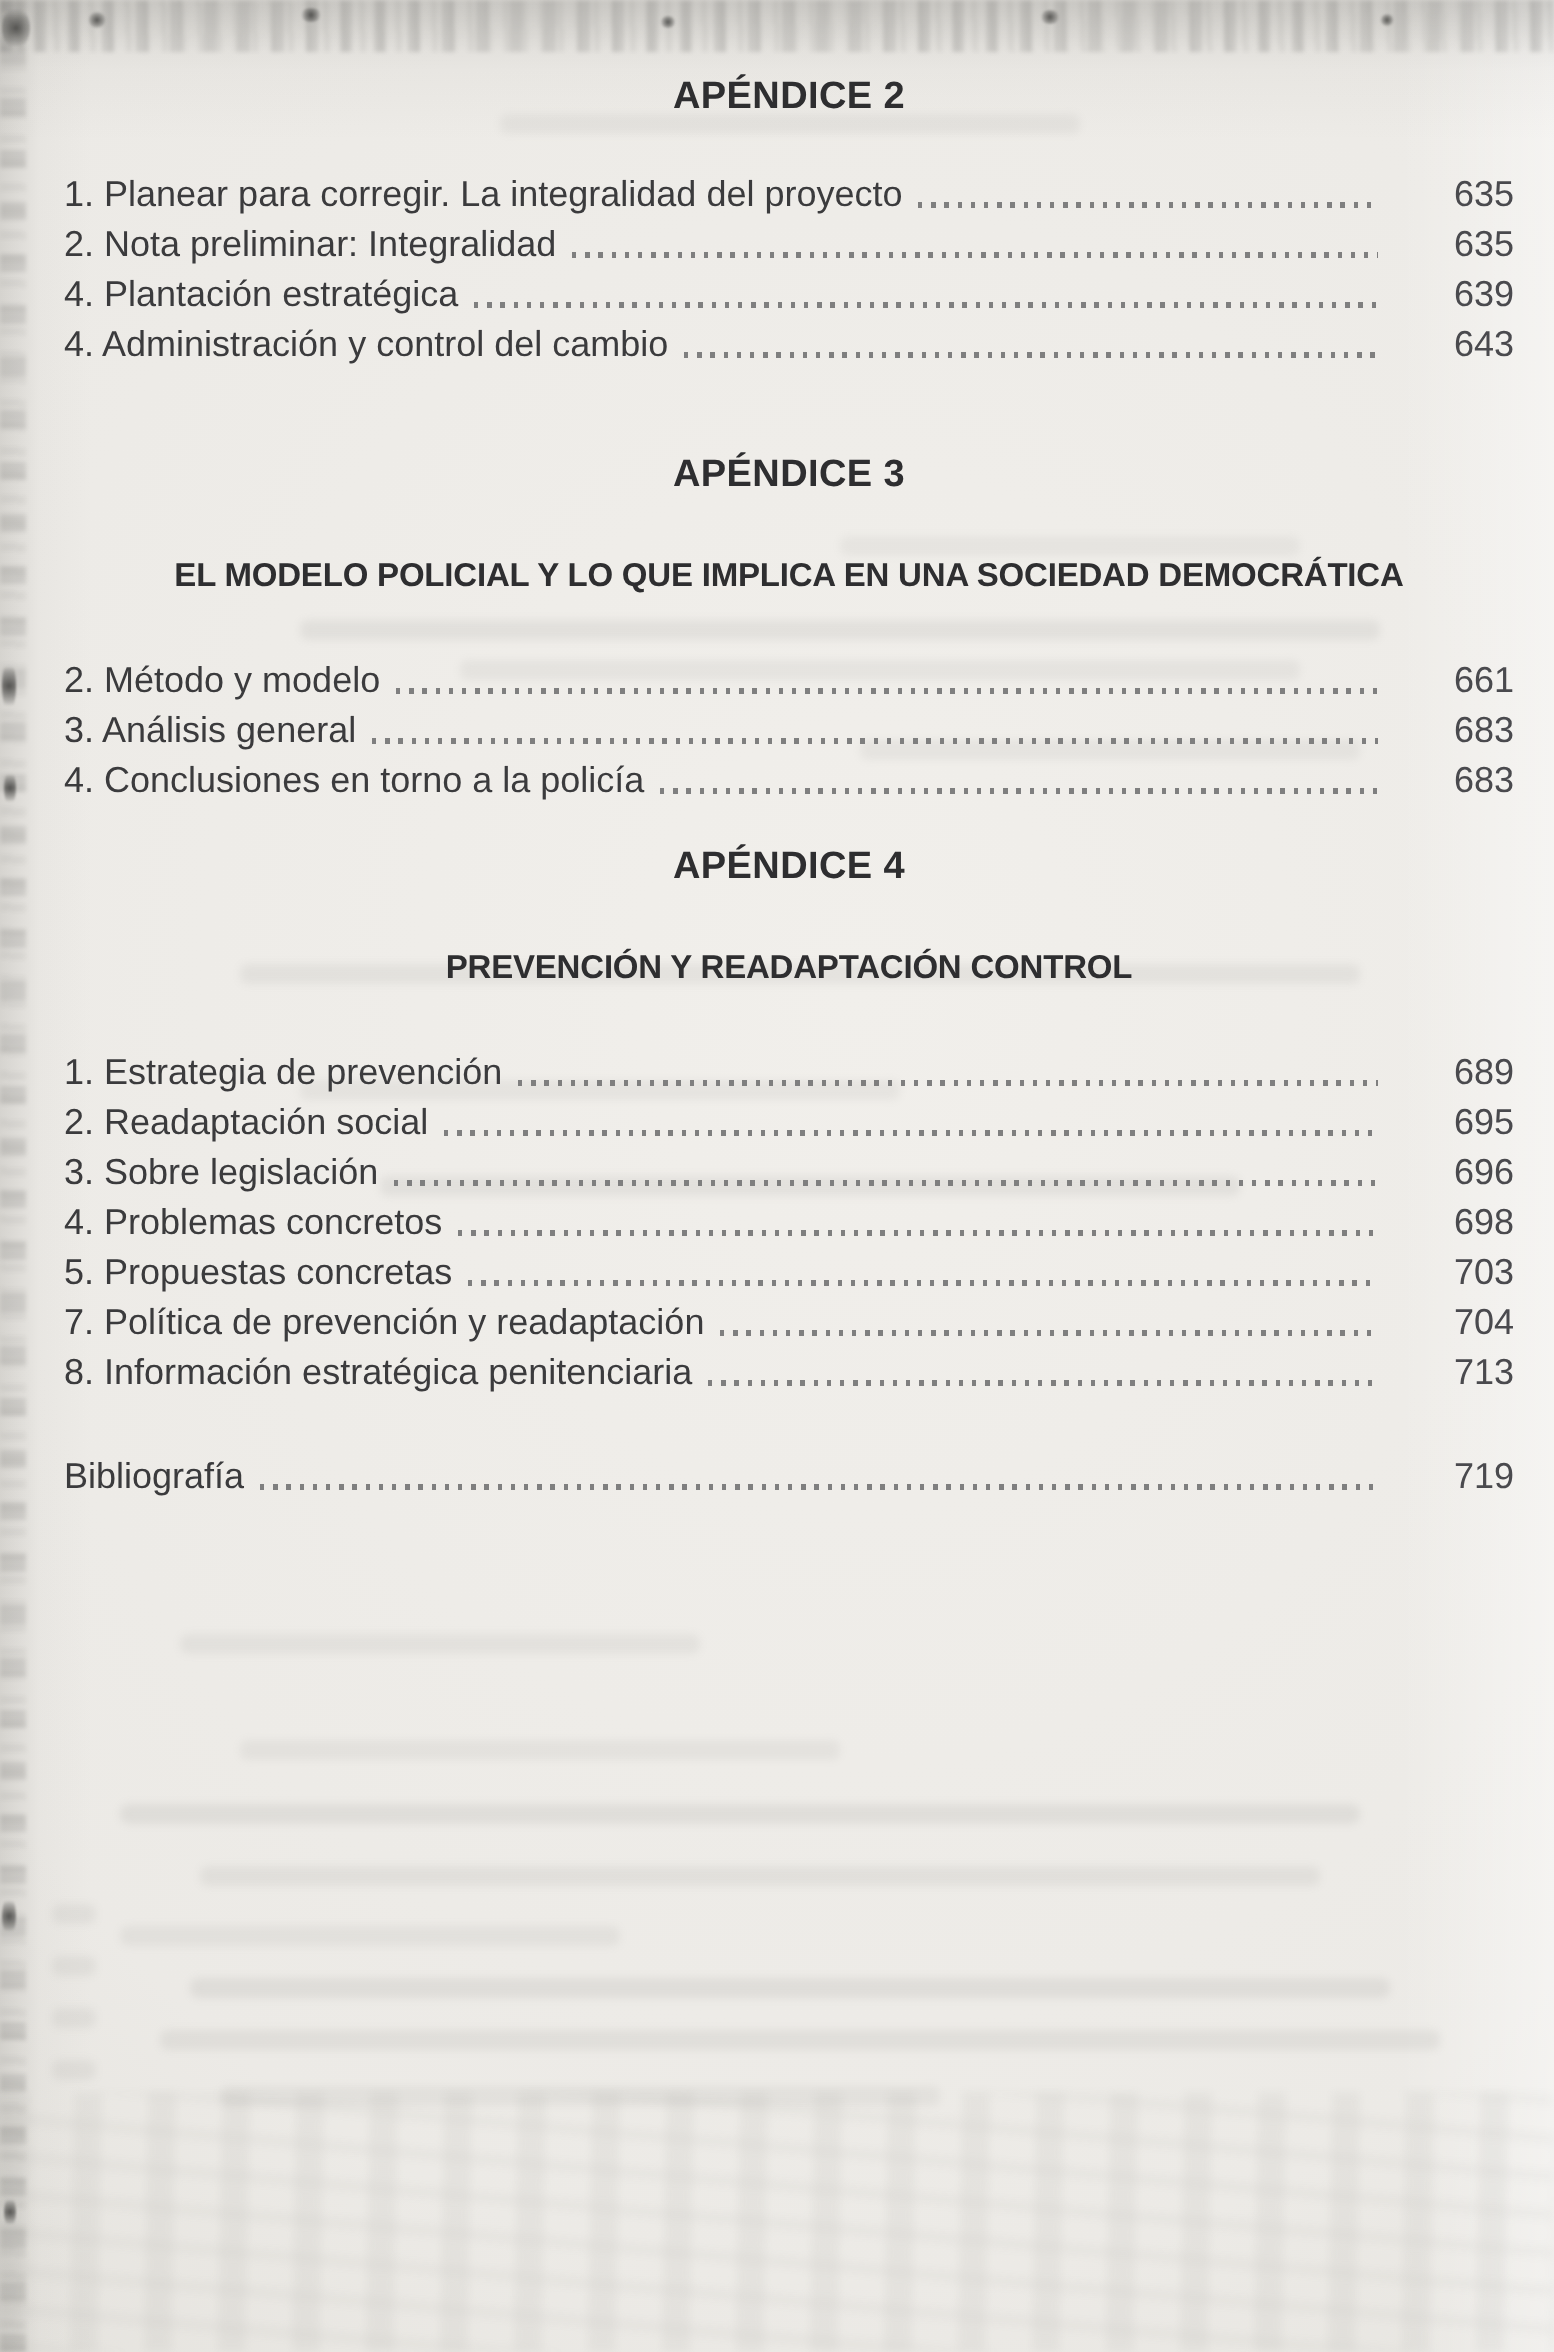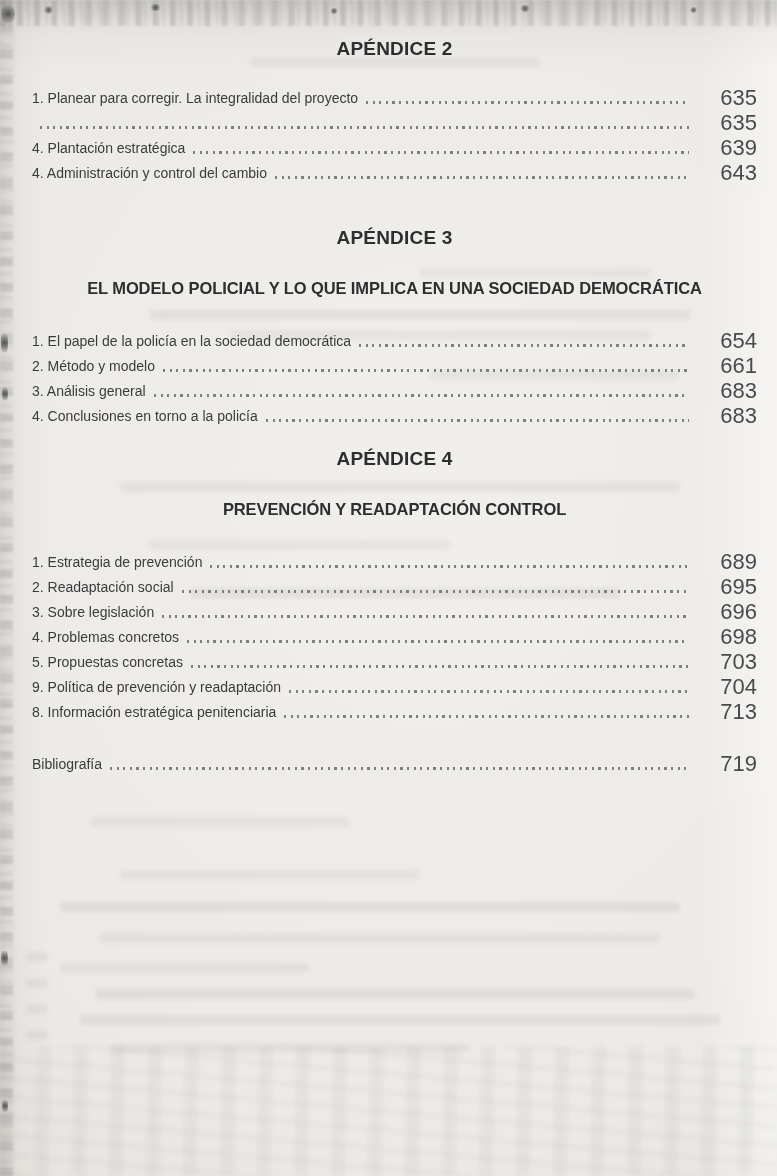--- a/index.html
+++ b/index.html
@@ -61,26 +61,26 @@
   .section-heading{
     text-align:center;font-weight:700;font-size:19px;line-height:17px;
     color:var(--ink-bold);letter-spacing:.2px;
   }
   .section + .section{margin-top:44px;}
   .section.s3{margin-top:22px;}
   .section-title{margin-top:31px;text-align:center;font-weight:700;
     font-size:16.5px;line-height:23px;color:var(--ink-bold);letter-spacing:-.1px;}
   .items{margin-top:28px;}
   .row{display:flex;align-items:center;height:25px;}
-  .row .label{white-space:nowrap;font-size:14px;color:var(--ink);}
+  .row .label{white-space:nowrap;font-size:18px;color:var(--ink);}
   .row .leader{
     flex:1;height:3px;align-self:flex-end;margin:0 30px 6px 8px;
     background:repeating-linear-gradient(90deg, var(--dot) 0 2.2px, transparent 2.2px 6.6px);
   }
-  .row .num{width:38px;text-align:right;font-size:22px;color:var(--num);}
+  .row .num{width:38px;text-align:right;font-size:18px;color:var(--num);}
   .biblio{margin-top:27px;justify-content:space-between;}
 </style>
 </head>
 <body>
 
 <div class="page">
 
   <div class="noise-strip noise-top"></div>
   <div class="noise-strip noise-left"></div>
   <div class="noise-strip noise-bottom"></div>
@@ -120,20 +120,21 @@
   <div class="toc" id="toc-root">
       <section class="section s1">
         <h2 class="section-heading">APÉNDICE 2</h2>
         <div class="items">
           <div class="row">
             <span class="label">1. Planear para corregir. La integralidad del proyecto</span>
             <span class="leader"></span>
             <span class="num">635</span>
           </div>
           <div class="row">
+            <span class="label">2. Nota preliminar: Integralidad</span>
             <span class="leader"></span>
             <span class="num">635</span>
           </div>
           <div class="row">
             <span class="label">4. Plantación estratégica</span>
             <span class="leader"></span>
             <span class="num">639</span>
           </div>
           <div class="row">
             <span class="label">4. Administración y control del cambio</span>
@@ -142,25 +143,20 @@
           </div>
         </div>
       </section>
       <section class="section s2">
         <h2 class="section-heading">APÉNDICE 3</h2>
         <div class="section-title">
           <div class="title-line">EL MODELO POLICIAL Y LO QUE IMPLICA EN UNA SOCIEDAD DEMOCRÁTICA</div>
         </div>
         <div class="items">
           <div class="row">
-            <span class="label">1. El papel de la policía en la sociedad democrática</span>
-            <span class="leader"></span>
-            <span class="num">654</span>
-          </div>
-          <div class="row">
             <span class="label">2. Método y modelo</span>
             <span class="leader"></span>
             <span class="num">661</span>
           </div>
           <div class="row">
             <span class="label">3. Análisis general</span>
             <span class="leader"></span>
             <span class="num">683</span>
           </div>
           <div class="row">
@@ -195,21 +191,21 @@
             <span class="label">4. Problemas concretos</span>
             <span class="leader"></span>
             <span class="num">698</span>
           </div>
           <div class="row">
             <span class="label">5. Propuestas concretas</span>
             <span class="leader"></span>
             <span class="num">703</span>
           </div>
           <div class="row">
-            <span class="label">9. Política de prevención y readaptación</span>
+            <span class="label">7. Política de prevención y readaptación</span>
             <span class="leader"></span>
             <span class="num">704</span>
           </div>
           <div class="row">
             <span class="label">8. Información estratégica penitenciaria</span>
             <span class="leader"></span>
             <span class="num">713</span>
           </div>
         </div>
       </section>

